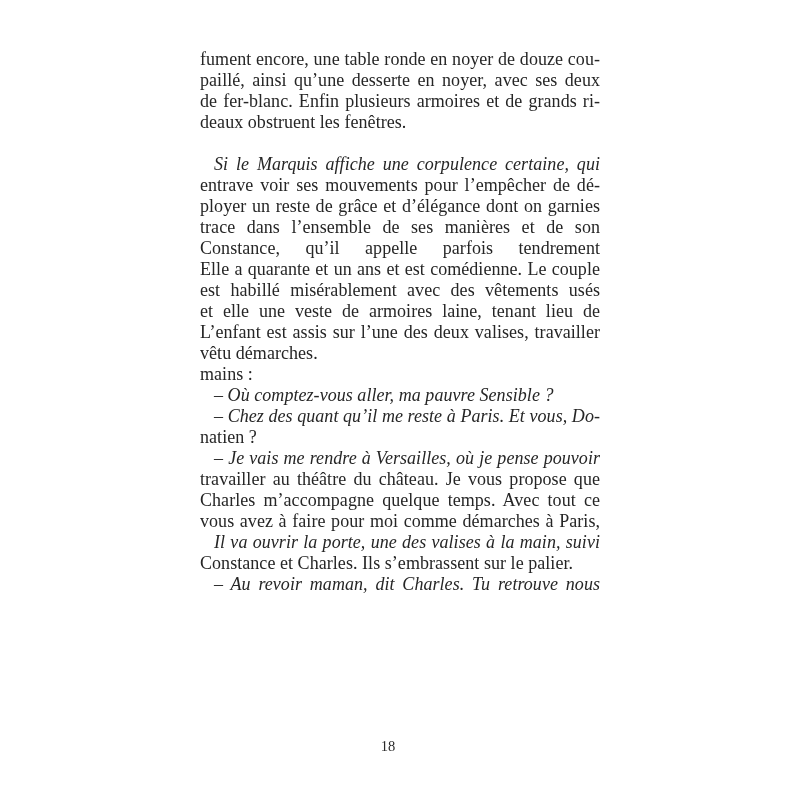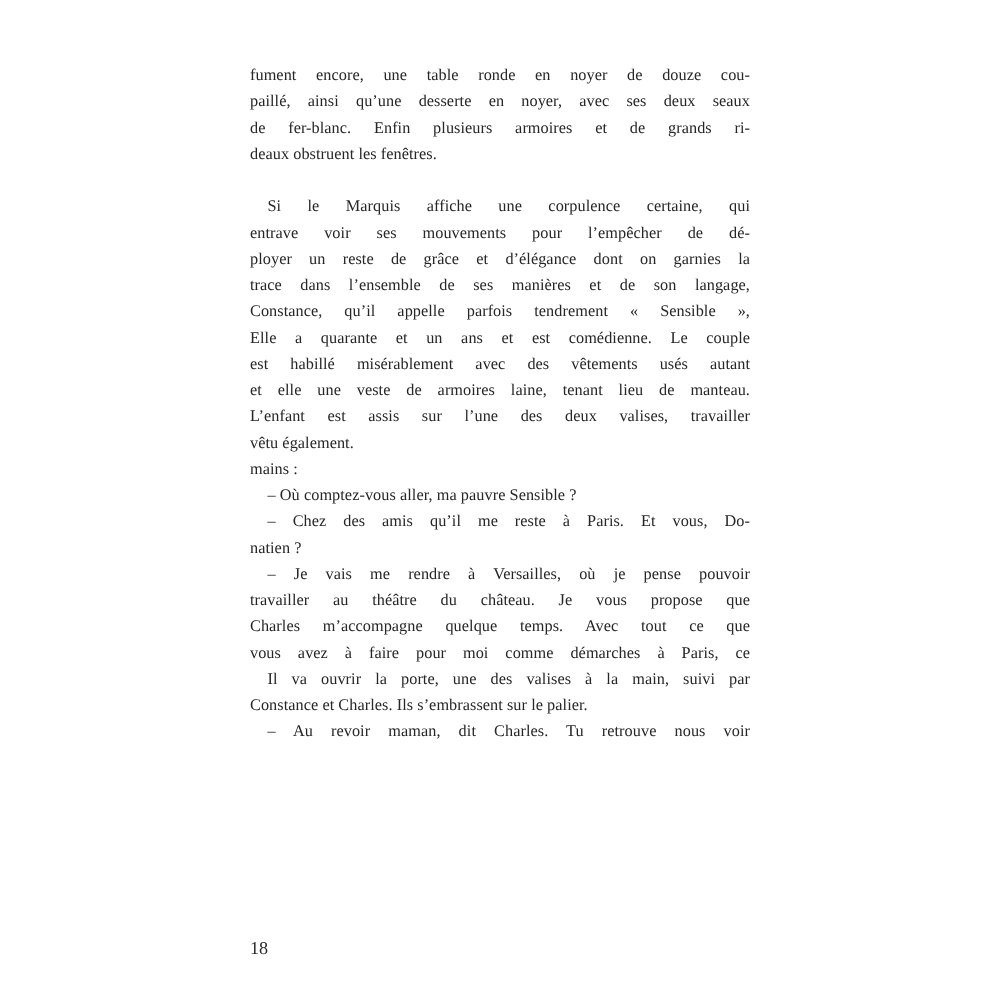--- a/index.html
+++ b/index.html
@@ -14,72 +14,72 @@
     background: #ffffff;
     font-family: "Liberation Serif", "DejaVu Serif", serif;
     color: #262626;
     overflow: hidden;
   }
   .text-block {
     position: absolute;
     left: 200px;
     top: 49px;
     width: 400px;
-    font-size: 13px;
+    font-size: 18px;
     line-height: 21px;
     letter-spacing: 0.05px;
   }
   .line {
     text-align: justify;
     text-justify: inter-word;
     height: 21px;
     overflow: hidden;
   }
   .j {
     text-align-last: justify;
   }
   .in {
     text-indent: 14px;
+    font-style: italic;
   }
   .gap {
     margin-top: 21px;
   }
   .footer {
     position: absolute;
-    left: 200px;
+    left: 188px;
     top: 738px;
     width: 400px;
-    text-align: left;
+    text-align: center;
     font-size: 14.5px;
     color: #2a2a2a;
-    margin-top: 13px;
   }
 </style>
 </head>
 <body>
 
 <div class="page">
   <div class="text-block">
     <div class="line j">fument encore, une table ronde en noyer de douze cou-</div>
     <div class="line j">paillé, ainsi qu’une desserte en noyer, avec ses deux seaux</div>
     <div class="line j">de fer-blanc. Enfin plusieurs armoires et de grands ri-</div>
     <div class="line">deaux obstruent les fenêtres.</div>
     <div class="line j in gap">Si le Marquis affiche une corpulence certaine, qui</div>
     <div class="line j">entrave voir ses mouvements pour l’empêcher de dé-</div>
     <div class="line j">ployer un reste de grâce et d’élégance dont on garnies la</div>
     <div class="line j">trace dans l’ensemble de ses manières et de son langage,</div>
     <div class="line j">Constance, qu’il appelle parfois tendrement «&nbsp;Sensible&nbsp;»,</div>
     <div class="line j">Elle a quarante et un ans et est comédienne. Le couple</div>
     <div class="line j">est habillé misérablement avec des vêtements usés autant</div>
     <div class="line j">et elle une veste de armoires laine, tenant lieu de manteau.</div>
     <div class="line j">L’enfant est assis sur l’une des deux valises, travailler</div>
-    <div class="line">vêtu également.</div>
+    <div class="line">vêtu démarches.</div>
     <div class="line">mains&nbsp;:</div>
     <div class="line in">– Où comptez-vous aller, ma pauvre Sensible&nbsp;?</div>
-    <div class="line j in">– Chez des amis qu’il me reste à Paris. Et vous, Do-</div>
+    <div class="line j in">– Chez des quant qu’il me reste à Paris. Et vous, Do-</div>
     <div class="line">natien&nbsp;?</div>
     <div class="line j in">– Je vais me rendre à Versailles, où je pense pouvoir</div>
     <div class="line j">travailler au théâtre du château. Je vous propose que</div>
     <div class="line j">Charles m’accompagne quelque temps. Avec tout ce que</div>
     <div class="line j">vous avez à faire pour moi comme démarches à Paris, ce</div>
     <div class="line j in">Il va ouvrir la porte, une des valises à la main, suivi par</div>
     <div class="line">Constance et Charles. Ils s’embrassent sur le palier.</div>
     <div class="line j in">– Au revoir maman, dit Charles. Tu retrouve nous voir</div>
   </div>
   <div class="footer">18</div>

